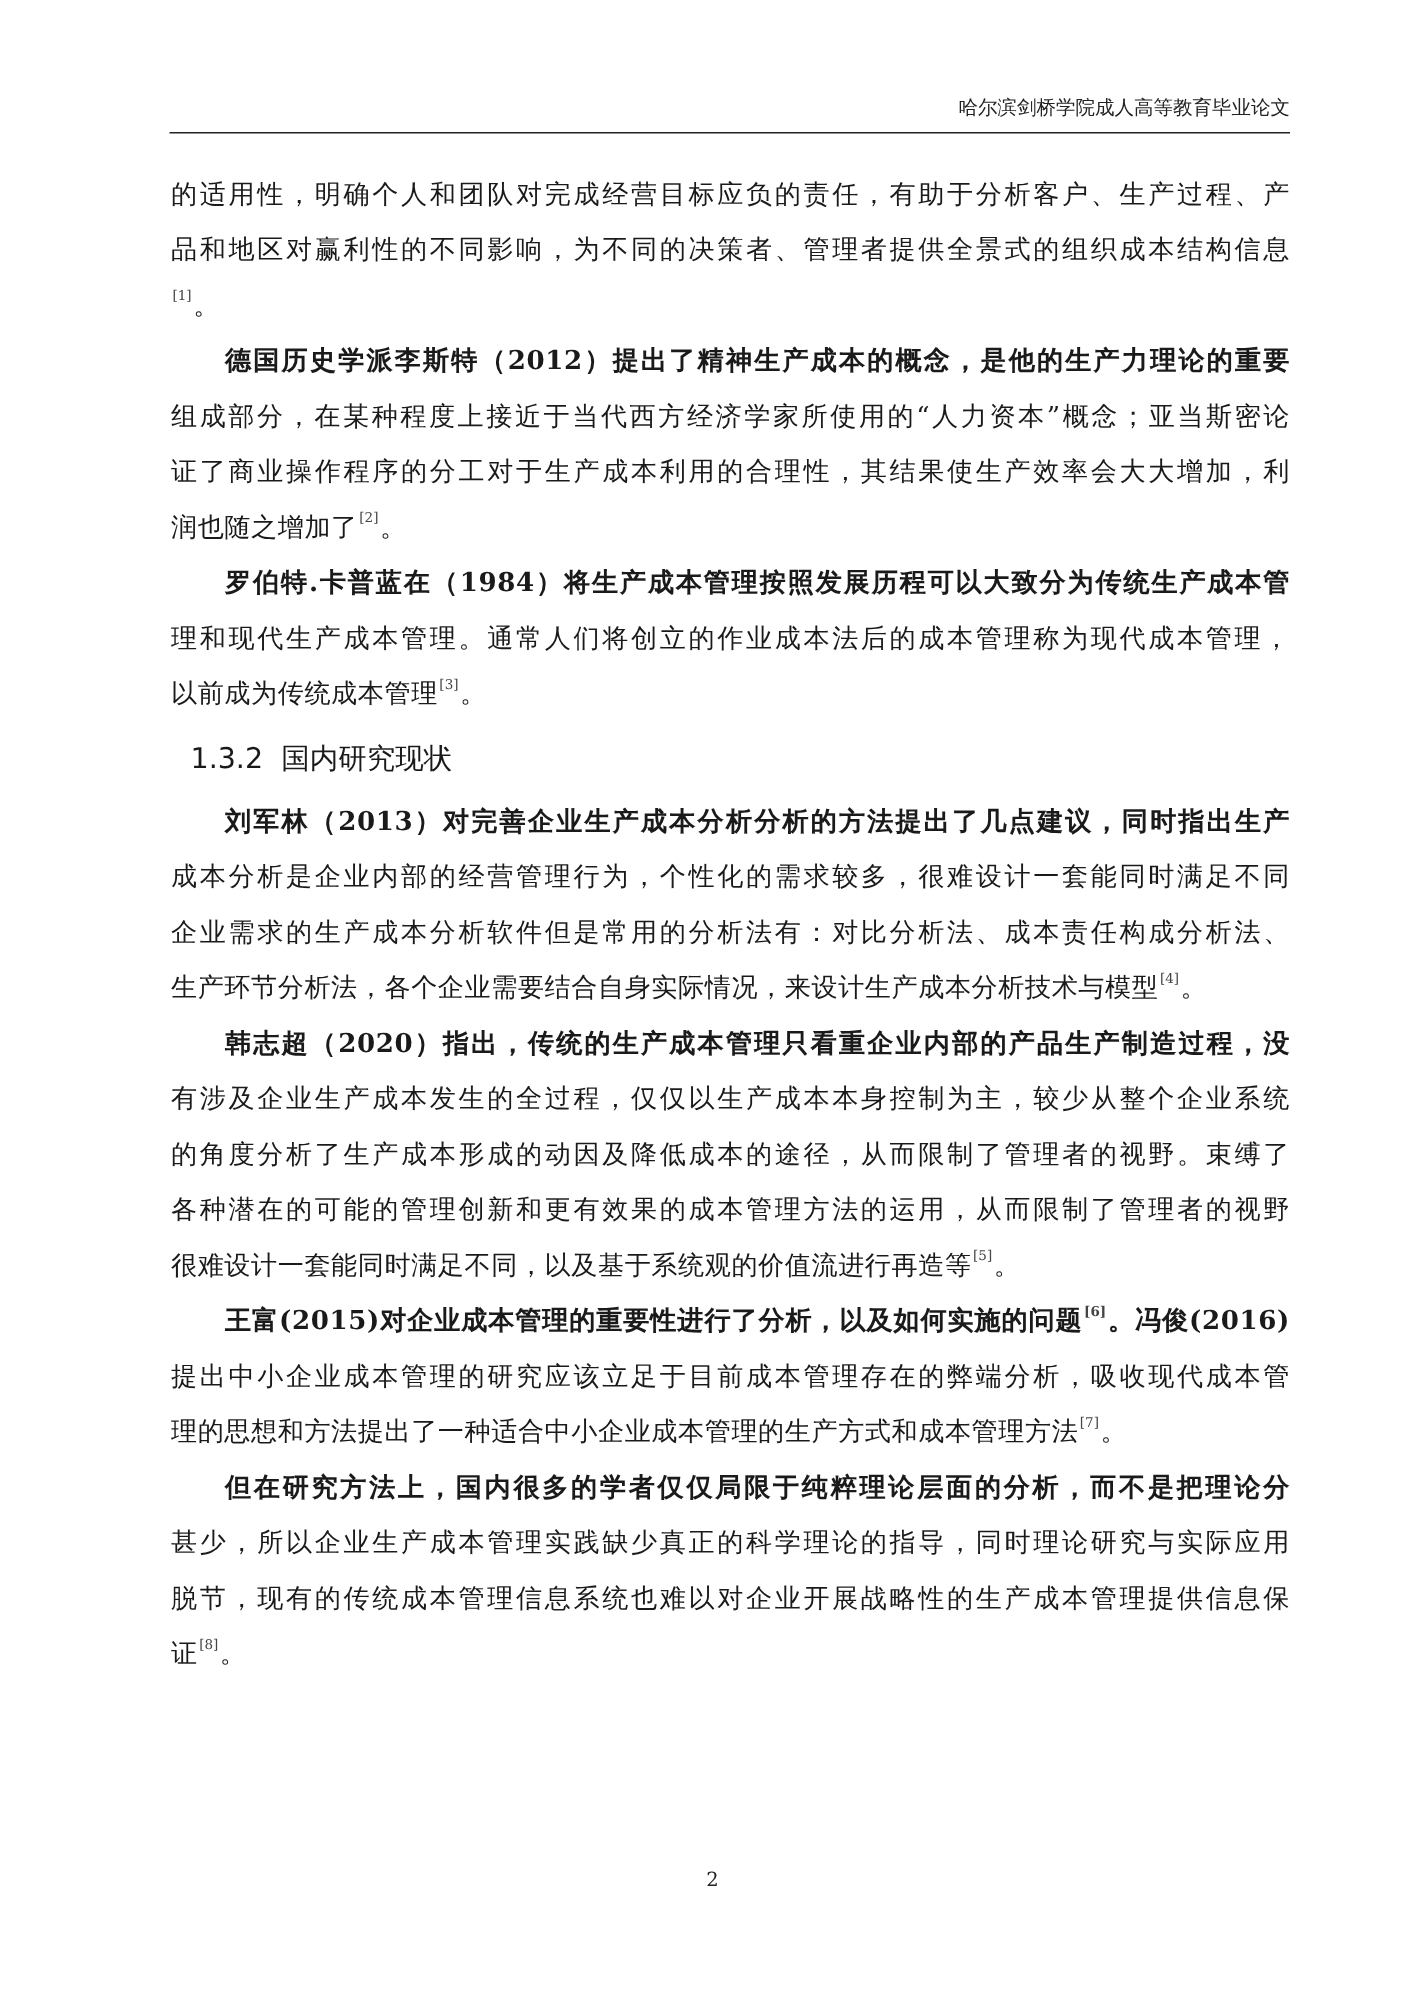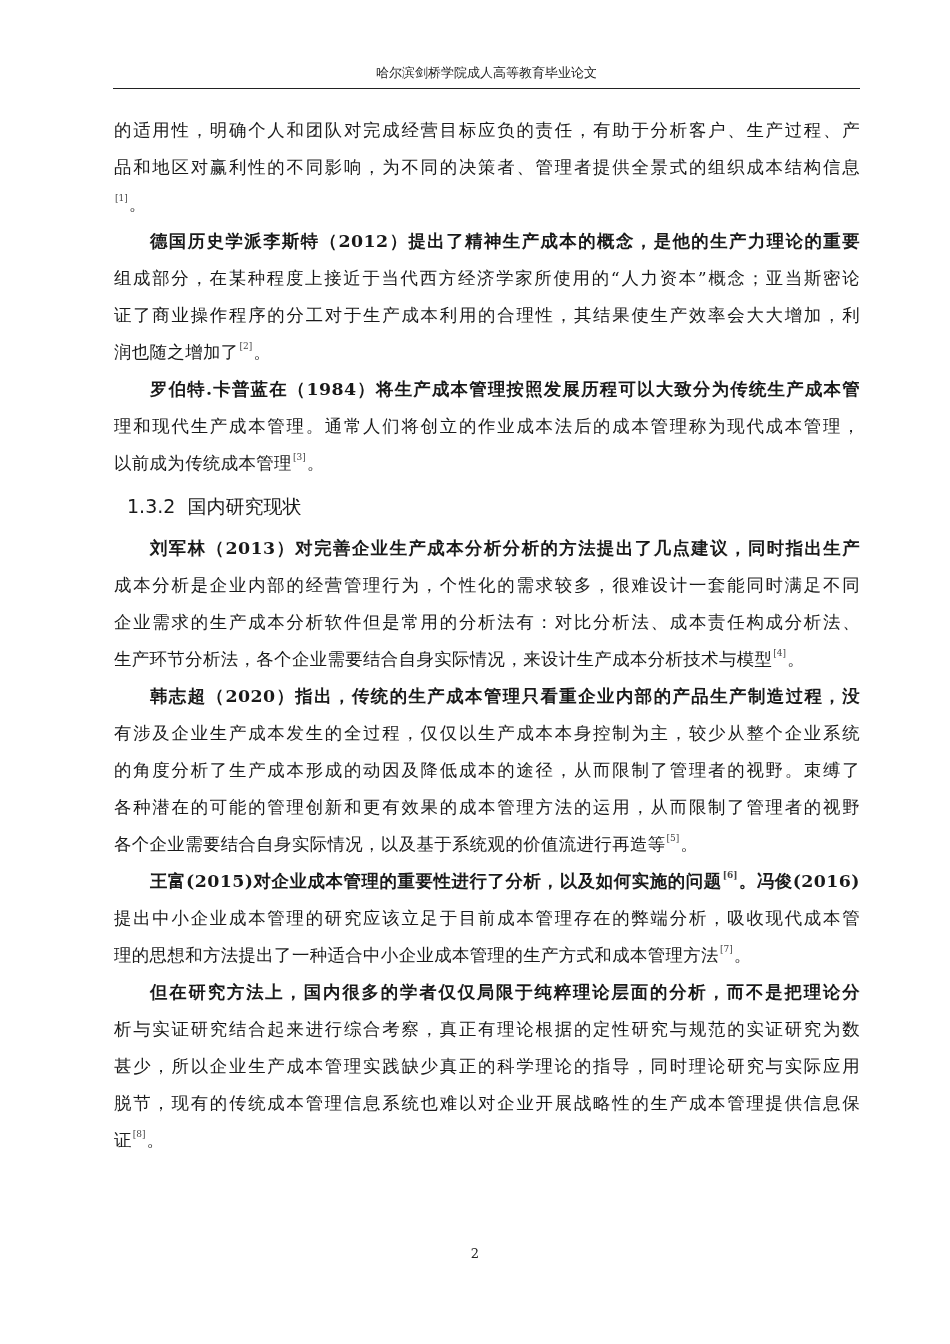--- a/index.html
+++ b/index.html
@@ -1,18 +1,18 @@
 <!DOCTYPE html>
 <html><head>
 <meta charset="utf-8">
 <style>
   html, body { margin: 0; padding: 0; background: #ffffff; }
   body { width: 950px; height: 1344px; position: relative; overflow: hidden;
          font-family: "DejaVu Serif", "Liberation Serif", serif; color: #1a1a1a; }
-  .page-header { position: absolute; left: 113px; top: 64px; width: 747px; text-align: center;
+  .page-header { position: absolute; left: 113px; top: 64px; width: 747px; text-align: right;
                  font-size: 13px; color: #222; line-height: 18px; }
   .header-rule { position: absolute; left: 113px; top: 88px; width: 747px; height: 0;
                  border-top: 1px solid #222; }
   .body { position: absolute; left: 114px; top: 112px; width: 746px; }
   .para { margin: 0; font-size: 17.4px; line-height: 37px; text-align: justify;
           text-justify: inter-character; letter-spacing: 0.4px; }
   .para .line { display: block; white-space: nowrap; text-align-last: justify; }
   .para .line.last { text-align-last: left; }
   .indent { padding-left: 36px; font-weight: bold; }
   sup.ref { font-size: 9px; vertical-align: 9px; line-height: 0; color: #444; letter-spacing: 0; margin: 0 1px; }
@@ -58,32 +58,31 @@
     <span class="line">成本分析是企业内部的经营管理行为，个性化的需求较多，很难设计一套能同时满足不同</span>
     <span class="line">企业需求的生产成本分析软件但是常用的分析法有：对比分析法、成本责任构成分析法、</span>
     <span class="line last"><span>生产环节分析法，各个企业需要结合自身实际情况，来设计生产成本分析技术与模型</span><sup class="ref">[4]</sup><span>。</span></span>
   </div>
 
   <div class="para">
     <span class="line indent">韩志超（2020）指出，传统的生产成本管理只看重企业内部的产品生产制造过程，没</span>
     <span class="line">有涉及企业生产成本发生的全过程，仅仅以生产成本本身控制为主，较少从整个企业系统</span>
     <span class="line">的角度分析了生产成本形成的动因及降低成本的途径，从而限制了管理者的视野。束缚了</span>
     <span class="line">各种潜在的可能的管理创新和更有效果的成本管理方法的运用，从而限制了管理者的视野</span>
-    <span class="line last"><span>各个企业需要结合自身实际情况，以及基于系统观的价值流进行再造等</span><sup class="ref">[5]</sup><span>。</span></span>
+    <span class="line last"><span>很难设计一套能同时满足不同，以及基于系统观的价值流进行再造等</span><sup class="ref">[5]</sup><span>。</span></span>
   </div>
 
   <div class="para">
     <span class="line indent"><span>王富(2015)对企业成本管理的重要性进行了分析，以及如何实施的问题</span><sup class="ref">[6]</sup><span>。冯俊(2016)</span></span>
     <span class="line">提出中小企业成本管理的研究应该立足于目前成本管理存在的弊端分析，吸收现代成本管</span>
     <span class="line last"><span>理的思想和方法提出了一种适合中小企业成本管理的生产方式和成本管理方法</span><sup class="ref">[7]</sup><span>。</span></span>
   </div>
 
   <div class="para">
     <span class="line indent">但在研究方法上，国内很多的学者仅仅局限于纯粹理论层面的分析，而不是把理论分</span>
-    <span class="line">析与实证研究结合起来进行综合考察，真正有理论根据的定性研究与规范的实证研究为数</span>
     <span class="line">甚少，所以企业生产成本管理实践缺少真正的科学理论的指导，同时理论研究与实际应用</span>
     <span class="line">脱节，现有的传统成本管理信息系统也难以对企业开展战略性的生产成本管理提供信息保</span>
     <span class="line last"><span>证</span><sup class="ref">[8]</sup><span>。</span></span>
   </div>
 
 </div>
 
 <div class="footer-page">2</div>
 
 </body></html>

